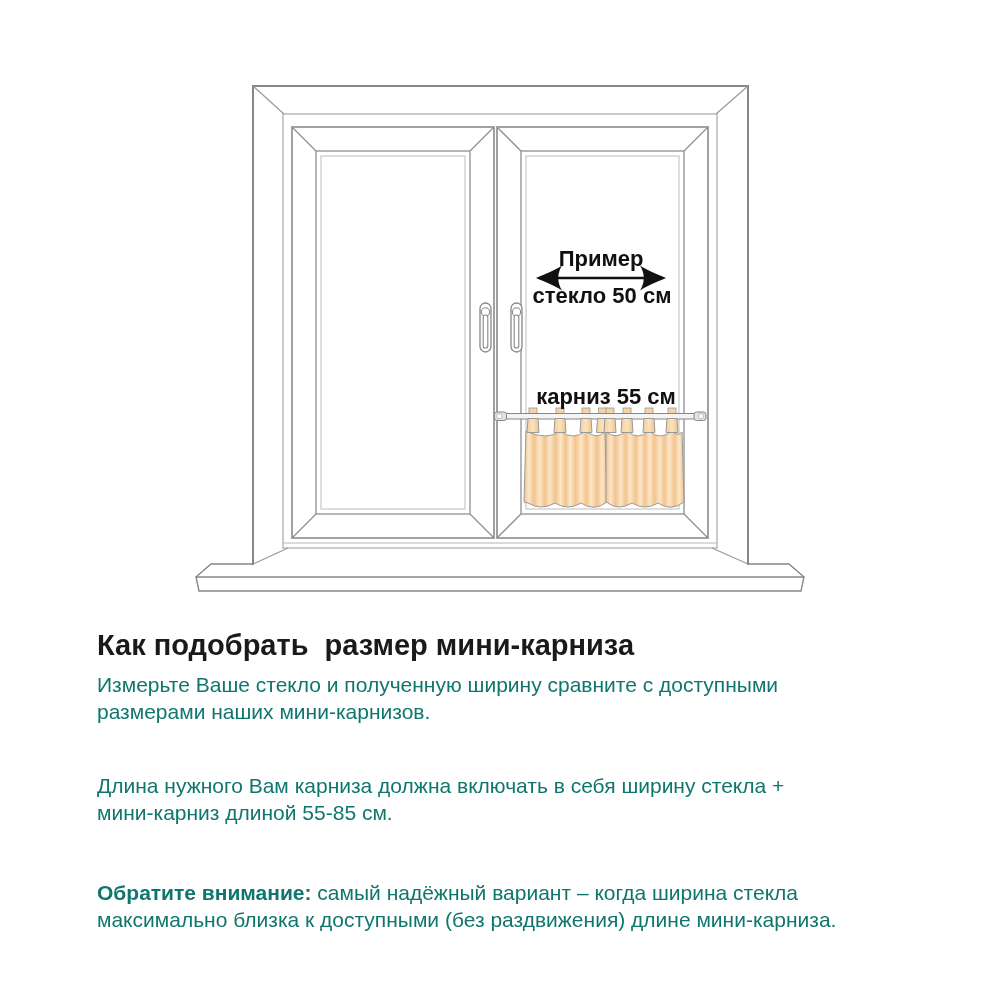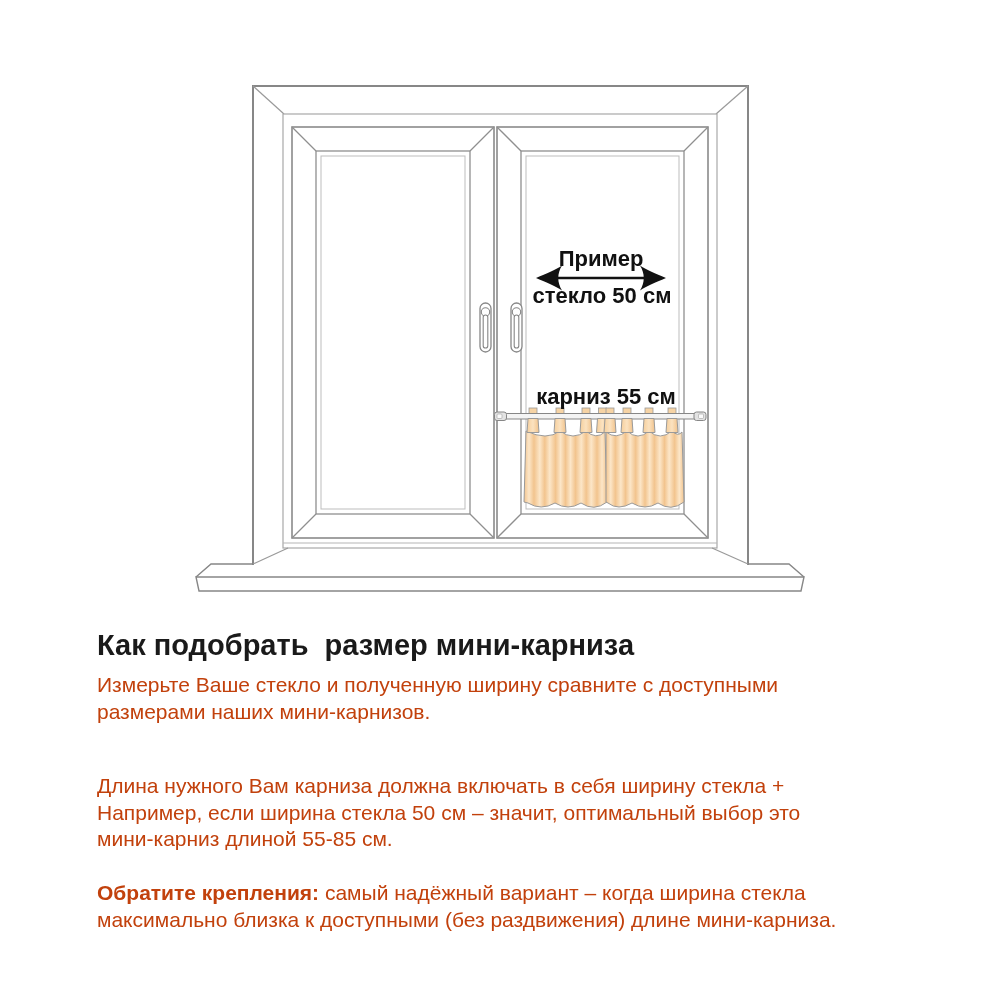--- a/index.html
+++ b/index.html
@@ -3,21 +3,21 @@
 <meta charset="utf-8">
 <style>
   html,body{margin:0;padding:0;}
   body{width:1000px;height:1000px;background:#ffffff;position:relative;
        font-family:"Liberation Sans",sans-serif;}
   .stage{position:absolute;left:0;top:0;width:843px;height:1000px;}
   svg{position:absolute;left:0;top:0;}
   svg text{font-family:"Liberation Sans",sans-serif;font-weight:bold;font-size:22px;fill:#111111;}
   .heading{position:absolute;left:97px;top:629px;font-size:29px;font-weight:bold;
            color:#1a1a1a;white-space:pre;}
-  .para{position:absolute;left:97px;font-size:21px;line-height:26.7px;color:#c2410c;}
+  .para{position:absolute;left:97px;font-size:21px;line-height:26.7px;color:#0f766e;}
   .para .line{white-space:pre;}
   #p-measure{top:672px;}
   #p-length{top:751px;margin-top:22px;}
   #p-note{top:880px;}
   .b{font-weight:bold;}
 </style>
 </head>
 <body>
 
 <div class="stage">
@@ -147,22 +147,21 @@
 
 <div class="heading">Как подобрать  размер мини-карниза</div>
 
 <div class="para" id="p-measure">
   <div class="line">Измерьте Ваше стекло и полученную ширину сравните с доступными</div>
   <div class="line">размерами наших мини-карнизов.</div>
 </div>
 
 <div class="para" id="p-length">
   <div class="line">Длина нужного Вам карниза должна включать в себя ширину стекла +</div>
-  <div class="line">Например, если ширина стекла 50 см – значит, оптимальный выбор это</div>
   <div class="line">мини-карниз длиной 55-85 см.</div>
 </div>
 
 <div class="para" id="p-note">
-  <div class="line"><span class="b">Обратите крепления:</span><span> самый надёжный вариант – когда ширина стекла</span></div>
+  <div class="line"><span class="b">Обратите внимание:</span><span> самый надёжный вариант – когда ширина стекла</span></div>
   <div class="line">максимально близка к доступными (без раздвижения) длине мини-карниза.</div>
 </div>
 
 </div>
 
 </body></html>

